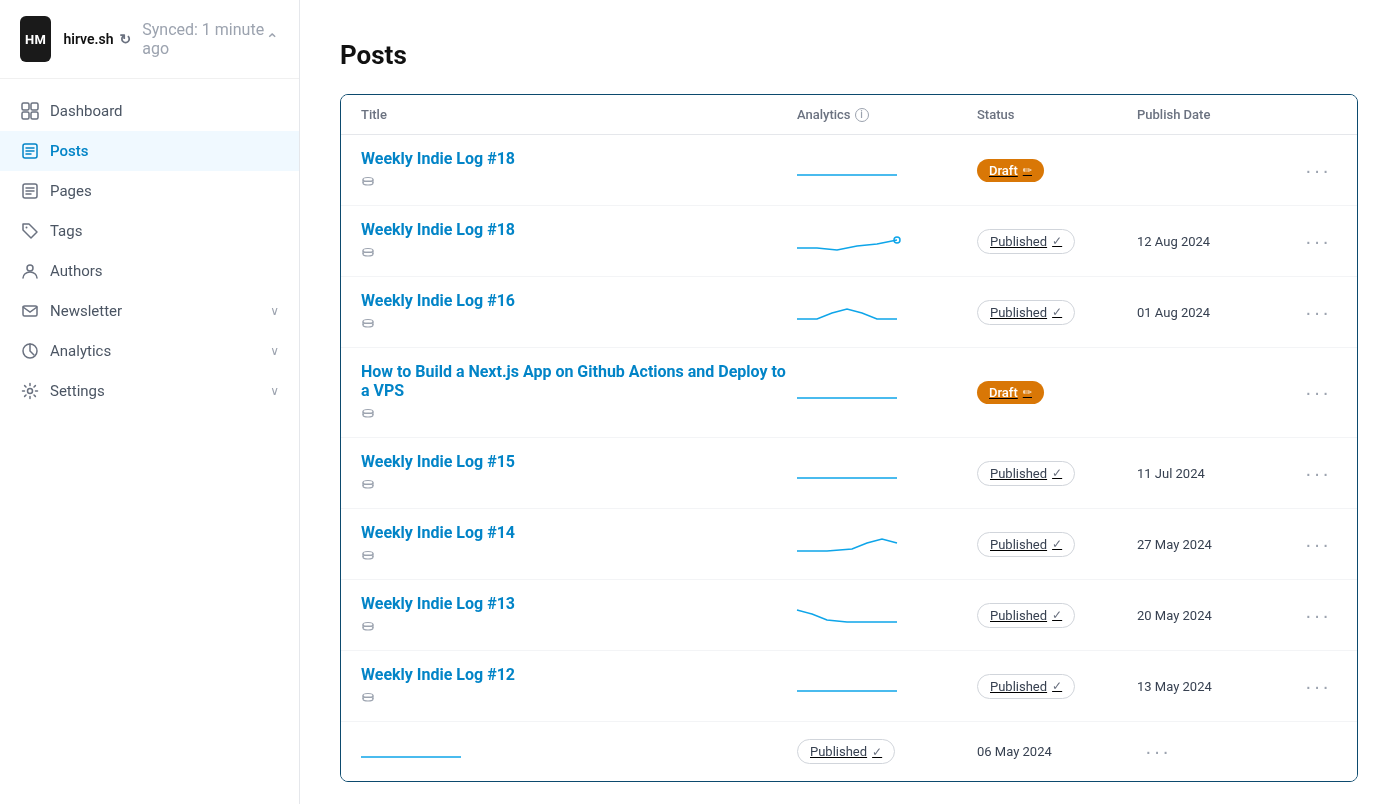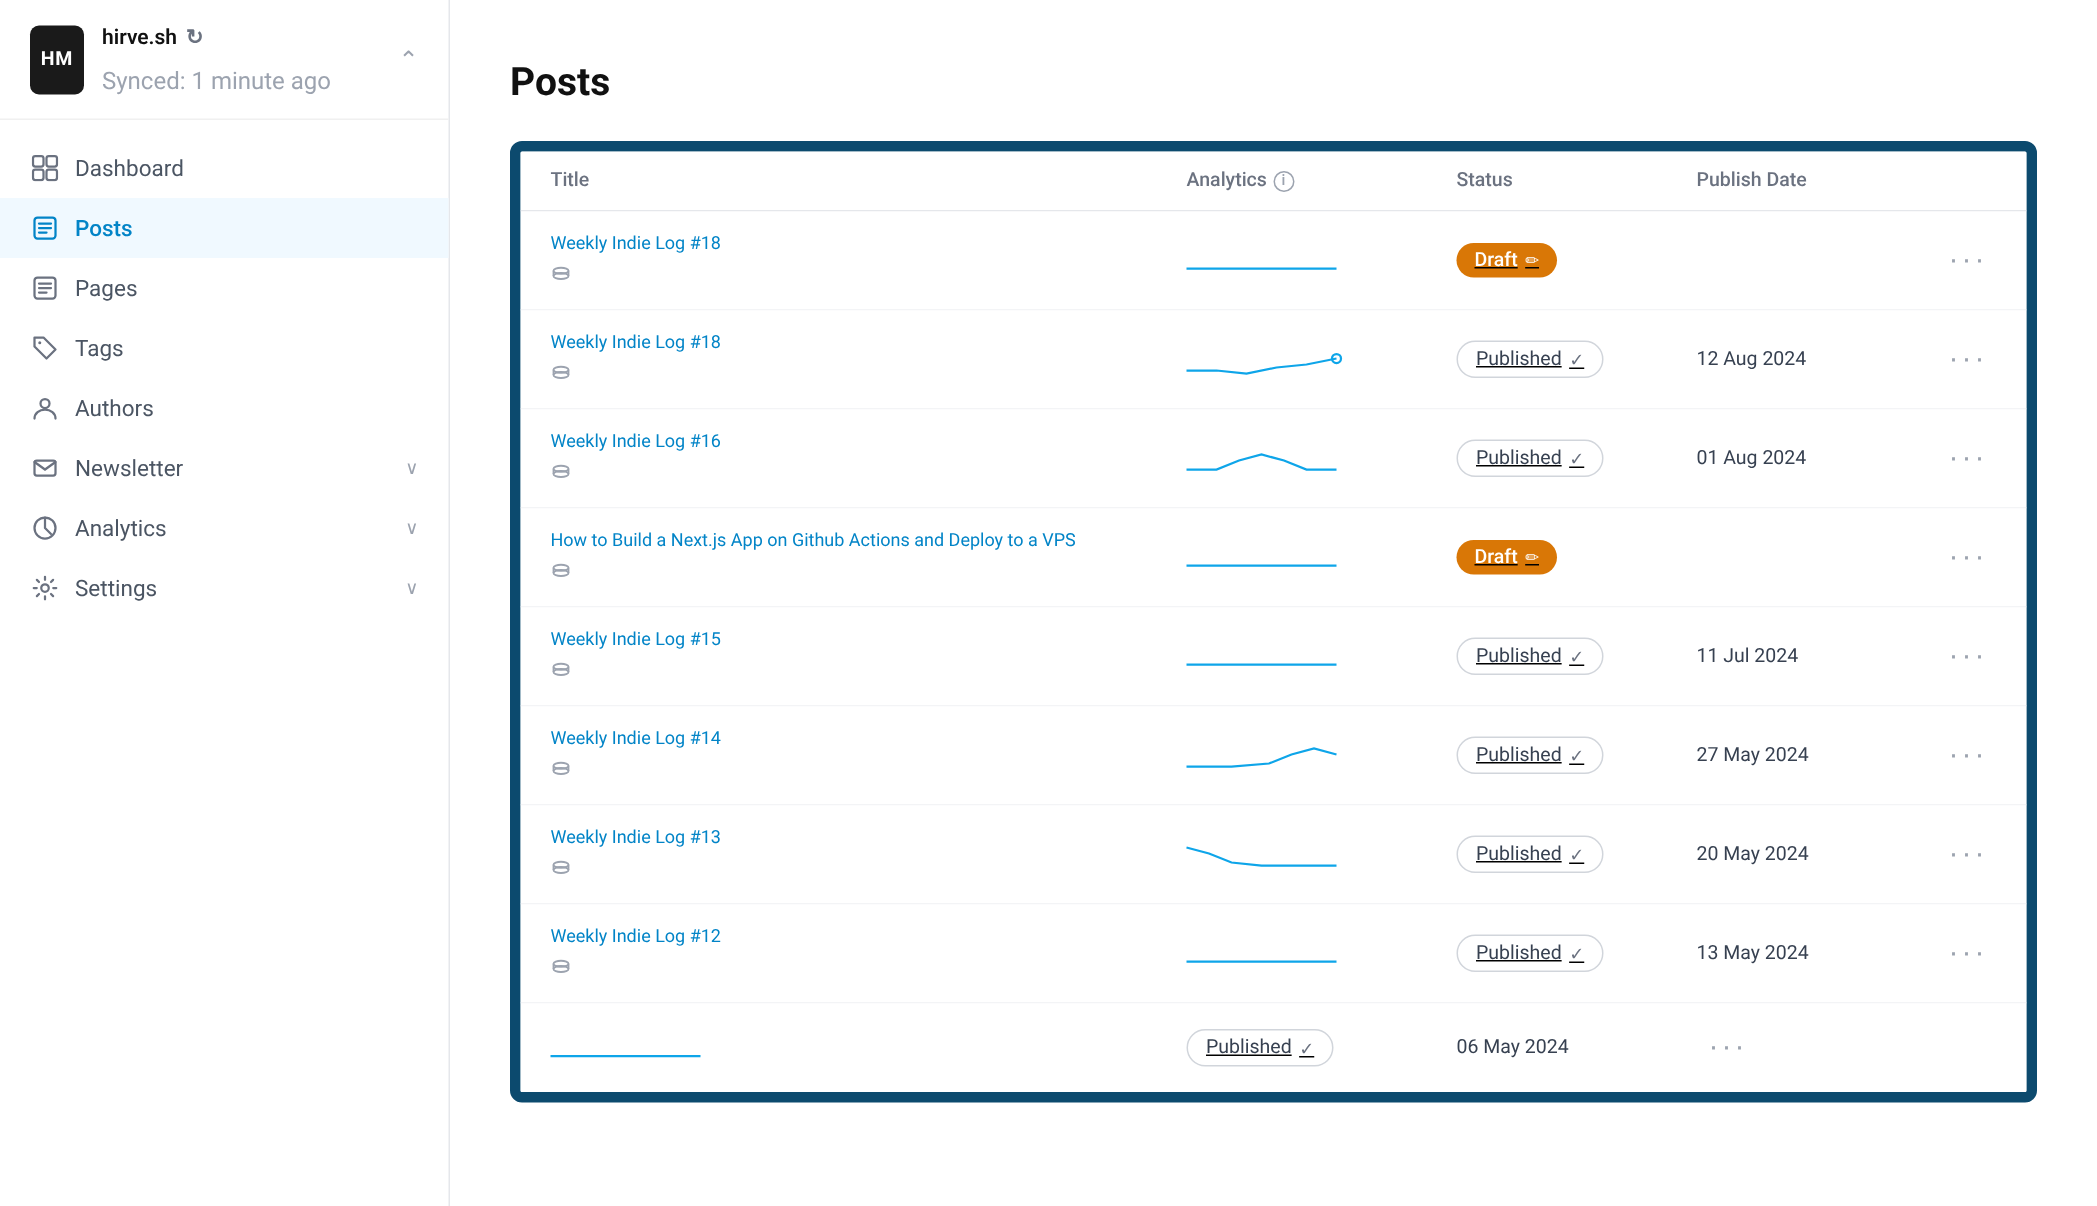--- a/index.html
+++ b/index.html
@@ -34,21 +34,21 @@
       background: #1a1a1a;
       border-radius: 6px;
       display: flex;
       align-items: center;
       justify-content: center;
       color: #fff;
       font-weight: 700;
       font-size: 13px;
       letter-spacing: 0.5px;
     }
-    .workspace-info { display: flex; flex-direction: column; gap: 11px; }
+    .workspace-info { display: flex; flex-direction: row; gap: 11px; }
     .workspace-name { font-size: 14px; font-weight: 600; color: #111; display: flex; align-items: center; gap: 6px; }
     .workspace-sync { font-size: 16px; color: #9ca3af; }
     .workspace-chevron { color: #9ca3af; font-size: 16px; }
     .sync-icon { color: #6b7280; font-size: 14px; }
 
     
     .nav { padding: 12px 0; flex: 1; }
     .nav-item {
       display: flex;
       align-items: center;
@@ -76,21 +76,21 @@
     .page-title {
       font-size: 26px;
       font-weight: 700;
       color: #111;
       margin-bottom: 24px;
     }
 
     
     .posts-table {
       width: 100%;
-      border: 7px solid #0c4a6e;
+      border: 1px solid #0c4a6e;
       border-radius: 8px;
       overflow: hidden;
     }
     .table-header {
       display: grid;
       grid-template-columns: 1fr 180px 160px 160px 40px;
       background: #fff;
       border-bottom: 1px solid #e5e7eb;
       padding: 12px 20px;
     }
@@ -106,22 +106,22 @@
       display: grid;
       grid-template-columns: 1fr 180px 160px 160px 40px;
       padding: 14px 20px;
       border-bottom: 1px solid #f3f4f6;
       align-items: center;
       background: #fff;
     }
     .table-row:last-child { border-bottom: none; }
 
     .post-title {
-      font-size: 12px;
-      font-weight: 400;
+      font-size: 16px;
+      font-weight: 700;
       color: #0284c7;
       cursor: pointer;
       text-decoration: none;
       display: block;
       margin-bottom: 4px;
     }
     .post-icon { color: #9ca3af; font-size: 14px; }
 
     
     .sparkline-cell { display: flex; align-items: center; justify-content: flex-start; }

